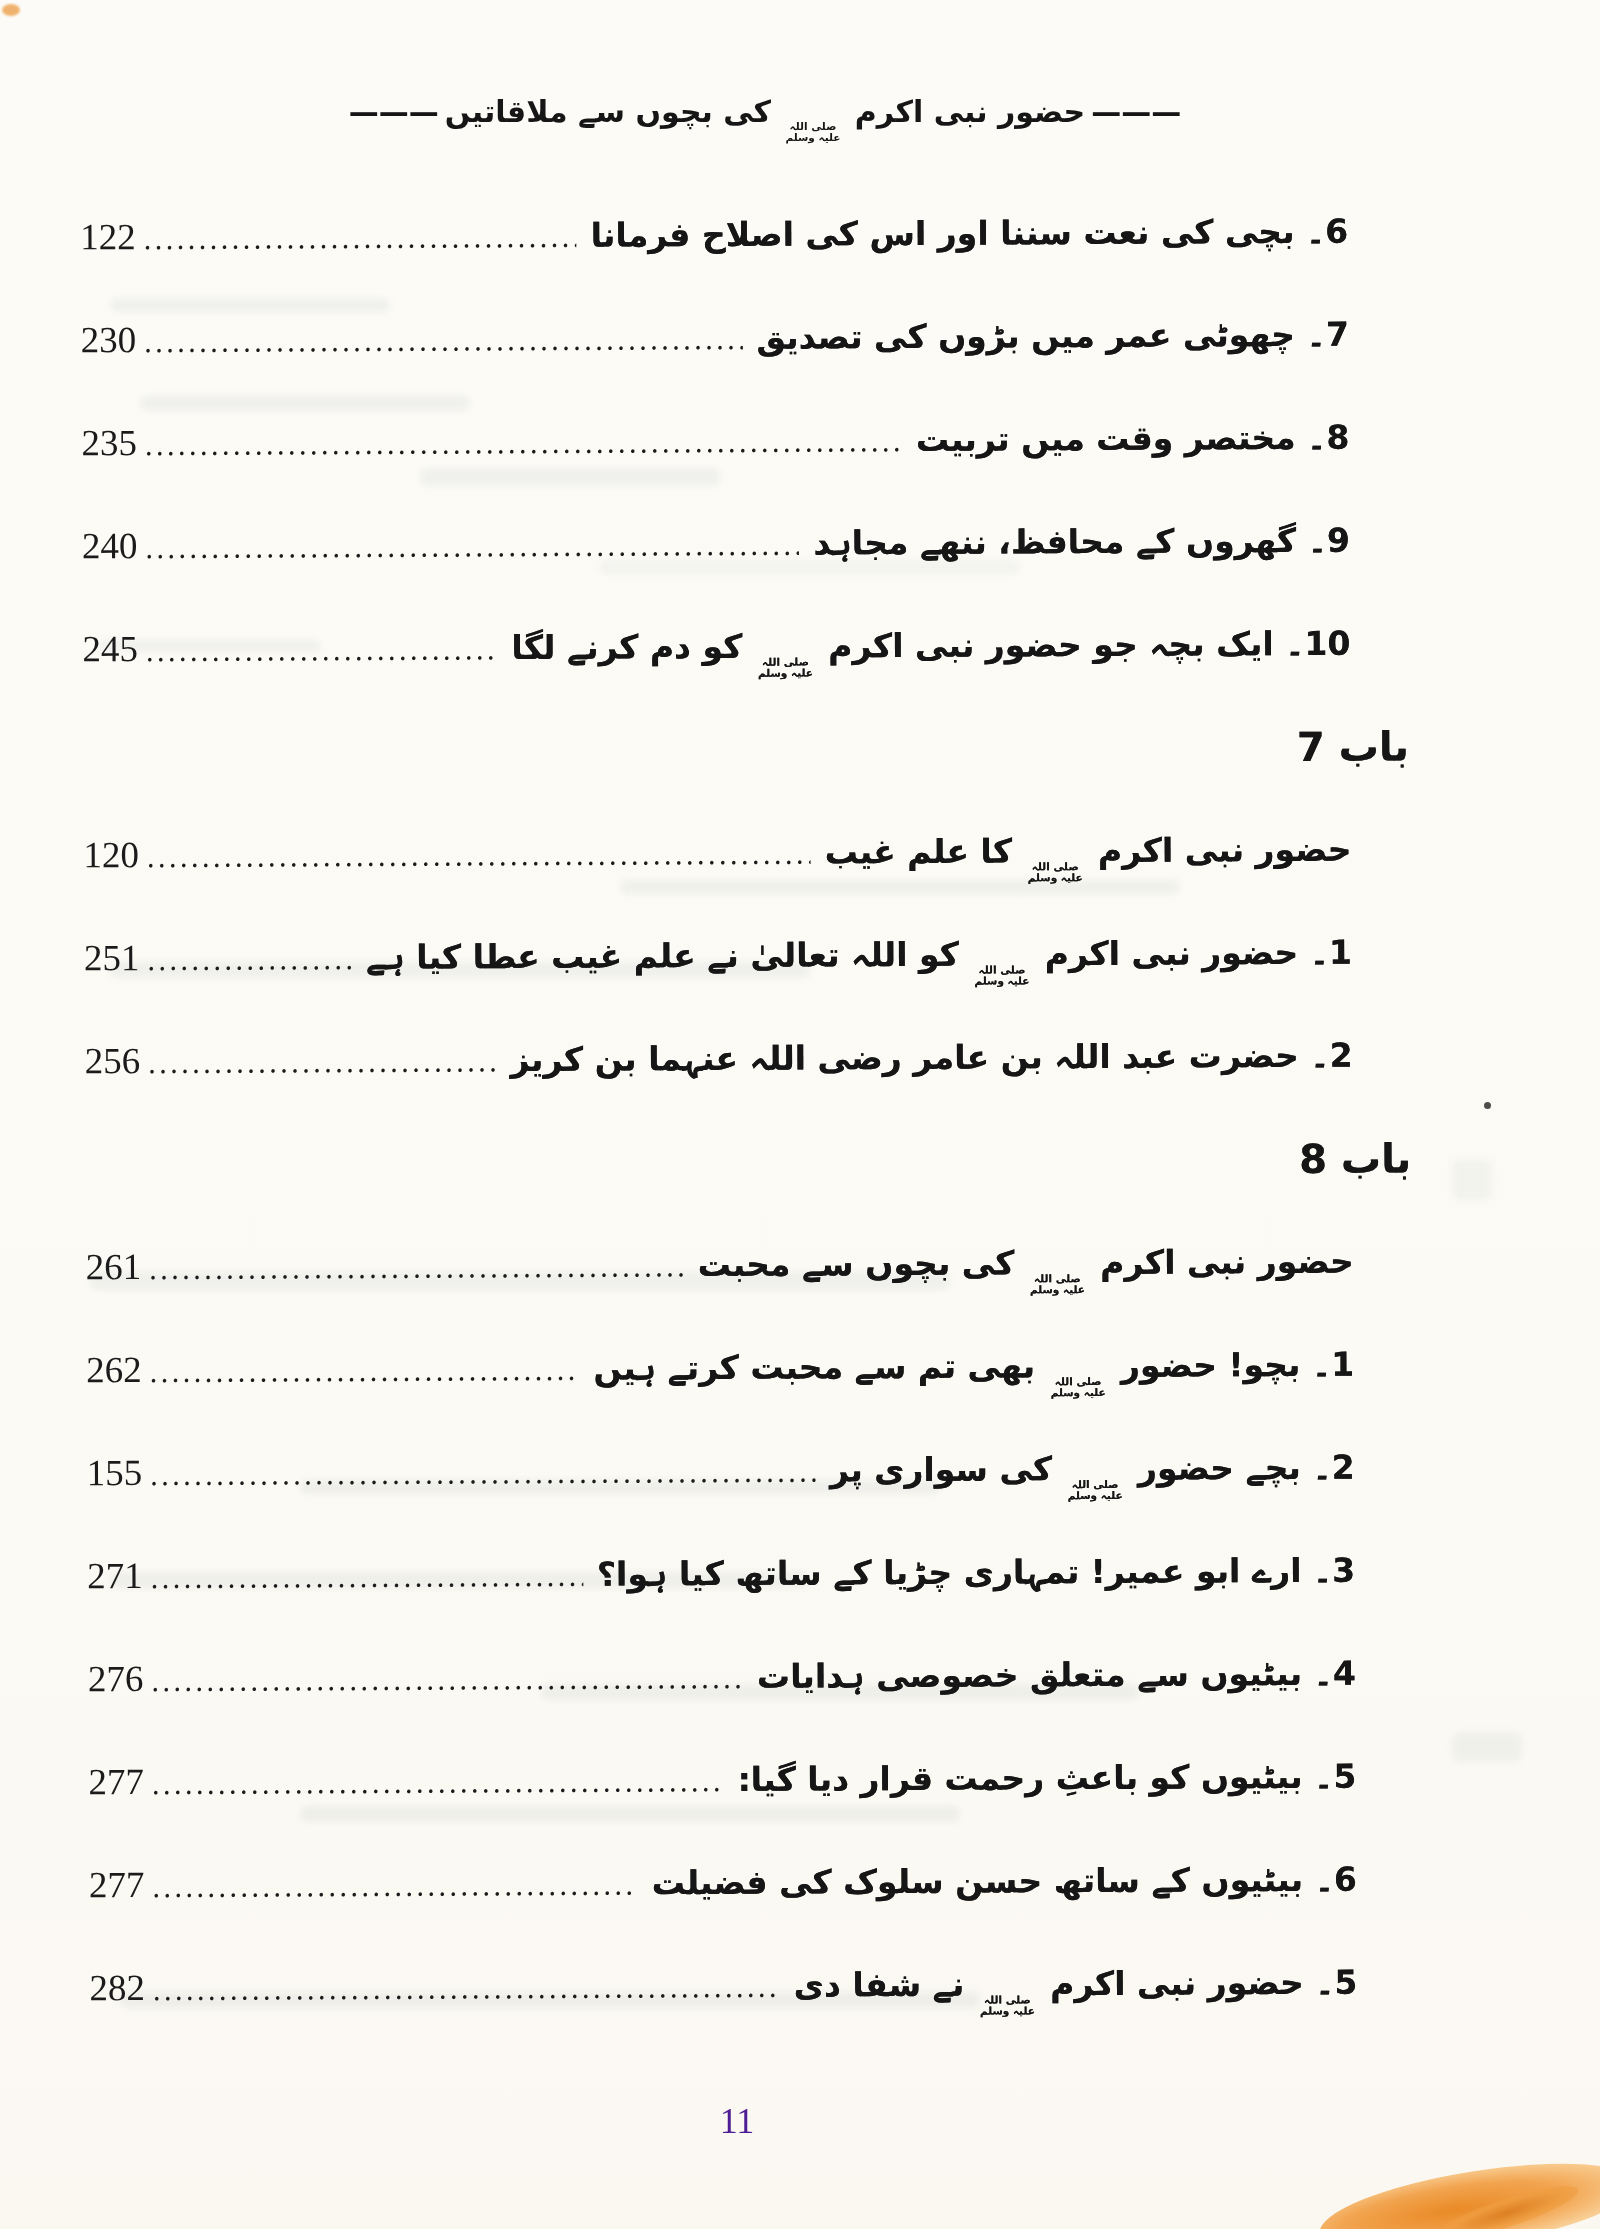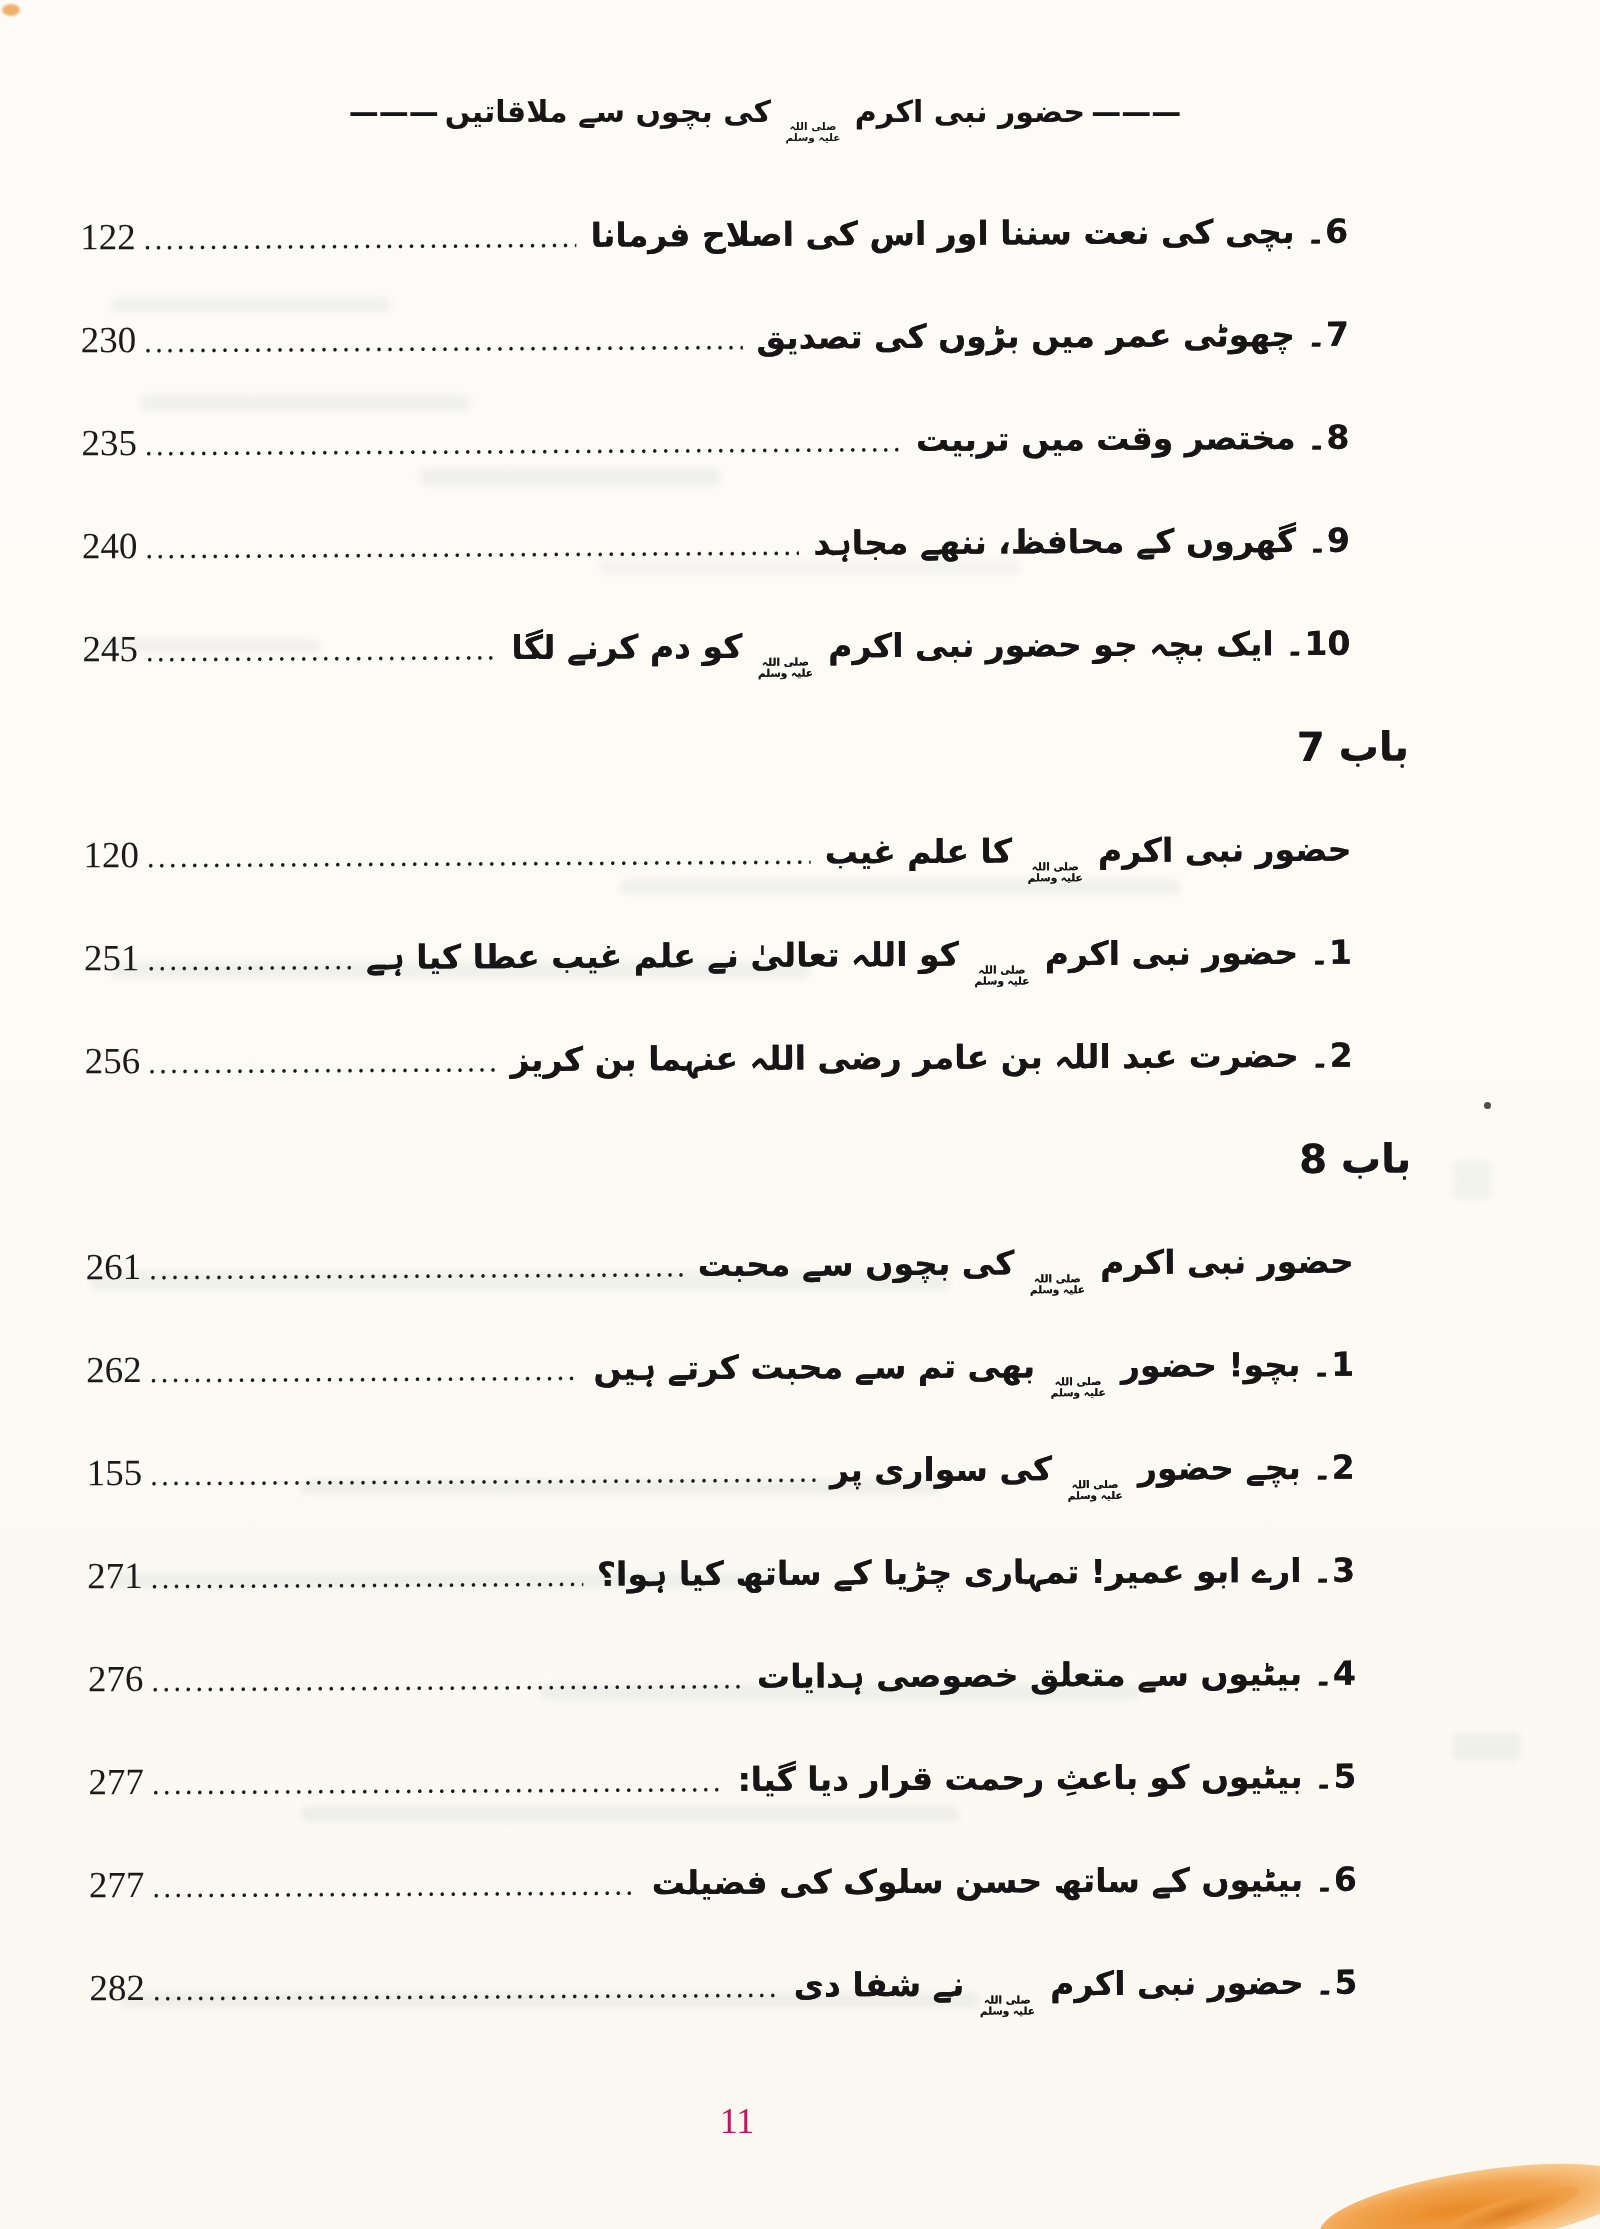--- a/index.html
+++ b/index.html
@@ -29,21 +29,21 @@
   .chapter-label{font-size:40px;font-weight:700;text-shadow:0 0 .5px #333;}
   
   .saw{
     display:inline-flex;flex-direction:column;align-items:center;
     font-size:10.5px;line-height:1.05;font-weight:700;
     vertical-align:-6px;margin:0 4px;transform:translateY(2px);
   }
   
   .pagenum{
     position:absolute;top:2100px;left:637px;width:200px;text-align:center;
-    font-family:"Liberation Serif",serif;font-size:36px;color:#be185d;
+    font-family:"Liberation Serif",serif;font-size:36px;color:#4c1d95;
   }
   
   .ghost{position:absolute;background:#aab3b8;opacity:.14;filter:blur(3px);border-radius:8px;}
   .speck{position:absolute;left:2px;top:4px;width:18px;height:12px;background:#eda14c;border-radius:50%;opacity:.8;filter:blur(1px);}
   .speck-dot{position:absolute;left:1484px;top:1102px;width:7px;height:7px;background:#222;border-radius:50%;opacity:.8;}
   .stain{
     position:absolute;right:-38px;bottom:-16px;width:320px;height:74px;border-radius:50%;
     background:radial-gradient(ellipse at 42% 48%, #e98a26 0%, #f2a44f 42%, #f9cf96 72%, rgba(250,216,160,0) 100%);
     transform:rotate(-9deg);
   }

